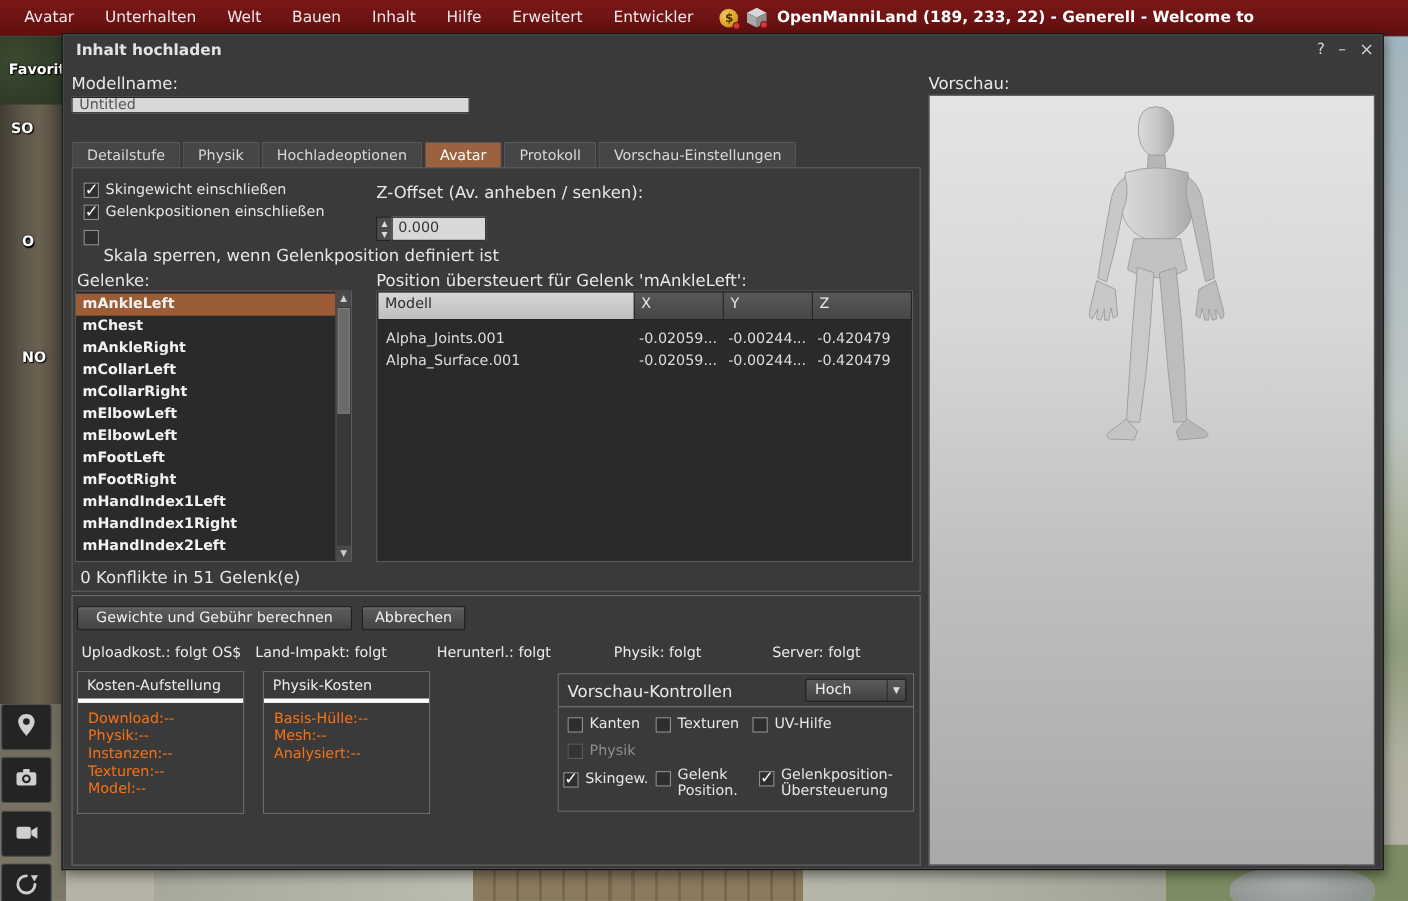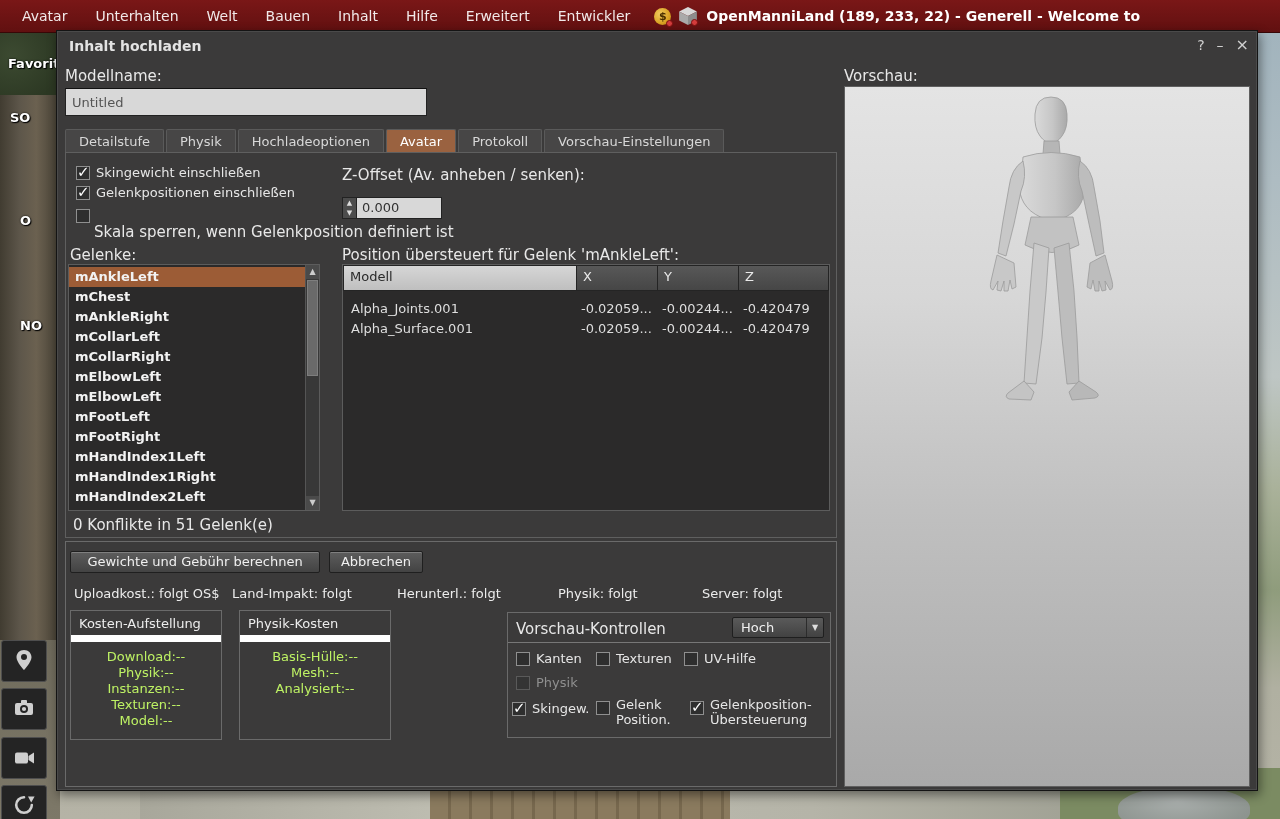--- a/index.html
+++ b/index.html
@@ -79,23 +79,23 @@
   .tbl-r{display:grid;grid-template-columns:233px 81px 81px 1fr;height:20px;line-height:20px;color:#dedede;font-size:13px}
   .tbl-r .td:first-child{padding-left:8px}
   .tbl-r .td{padding-left:5px;white-space:nowrap;overflow:hidden}
 
   
   .btn{position:absolute;height:22px;background:linear-gradient(#5d5d5d,#434343);border:1px solid #1f1f1f;box-shadow:inset 0 1px 0 rgba(255,255,255,.22);color:#f0f0f0;font-size:13px;border-radius:2px;text-align:center;line-height:20px;cursor:pointer;white-space:nowrap}
 
   
   .bottombox{position:absolute;left:8px;top:510px;width:772px;height:246px;border:1px solid #6a6a6a}
   .gbox{position:absolute;border:1px solid #6a6a6a}
-  .gb-title{padding:5px 8px 4px;border-bottom:7px solid #ffffff;color:#ececec;font-size:13px}
+  .gb-title{padding:5px 8px 4px;border-bottom:4px solid #ffffff;color:#ececec;font-size:13px}
   .gb-rows{padding:7px 9px}
-  .gb-row{display:flex;justify-content:center;height:16px;line-height:16px;color:#bef264;font-size:13px}
+  .gb-row{display:flex;justify-content:flex-start;height:16px;line-height:16px;color:#f97316;font-size:13px}
   .stat{color:#ececec;font-size:13px;white-space:nowrap}
 
   
   .dd{position:absolute;right:6px;top:4px;width:92px;height:21px;background:linear-gradient(#5a5a5a,#424242);border:1px solid #1f1f1f;border-radius:2px;color:#f0f0f0;cursor:pointer}
   .dd-text{position:absolute;left:8px;line-height:19px}
   .dd-arr{position:absolute;right:0;top:0;width:17px;height:100%;border-left:1px solid #2c2c2c;font-size:8px;text-align:center;line-height:19px;color:#ddd}
 
   
   .preview-panel{position:absolute;left:787px;top:55px;width:406px;height:701px;border:1px solid #5f5f5f;background:linear-gradient(180deg,#e4e4e4 0%,#d7d7d7 30%,#bfbfbf 62%,#a9a9a9 100%);cursor:grab}
 </style>
@@ -179,21 +179,21 @@
   <div class="titlebar">
     <span class="dlg-title">Inhalt hochladen</span>
     <span class="winctl">
       <span class="winbtn">?</span>
       <span class="winbtn">–</span>
       <span class="winbtn" style="font-size:16px">×</span>
     </span>
   </div>
 
   <span class="lbl abs" style="left:8px;top:36px">Modellname:</span>
-  <input class="field abs" style="left: 8px; top: 57px; width: 362px; height: 28px; color: rgb(85, 85, 85);" value="Untitled">
+  <input class="field abs" style="left: 8px; top: 57px; width: 362px; height: 15px; color: rgb(85, 85, 85);" value="Untitled">
 
   <div class="tabs">
     <span class="tab">Detailstufe</span>
     <span class="tab">Physik</span>
     <span class="tab">Hochladeoptionen</span>
     <span class="tab active">Avatar</span>
     <span class="tab">Protokoll</span>
     <span class="tab">Vorschau-Einstellungen</span>
   </div>
 

